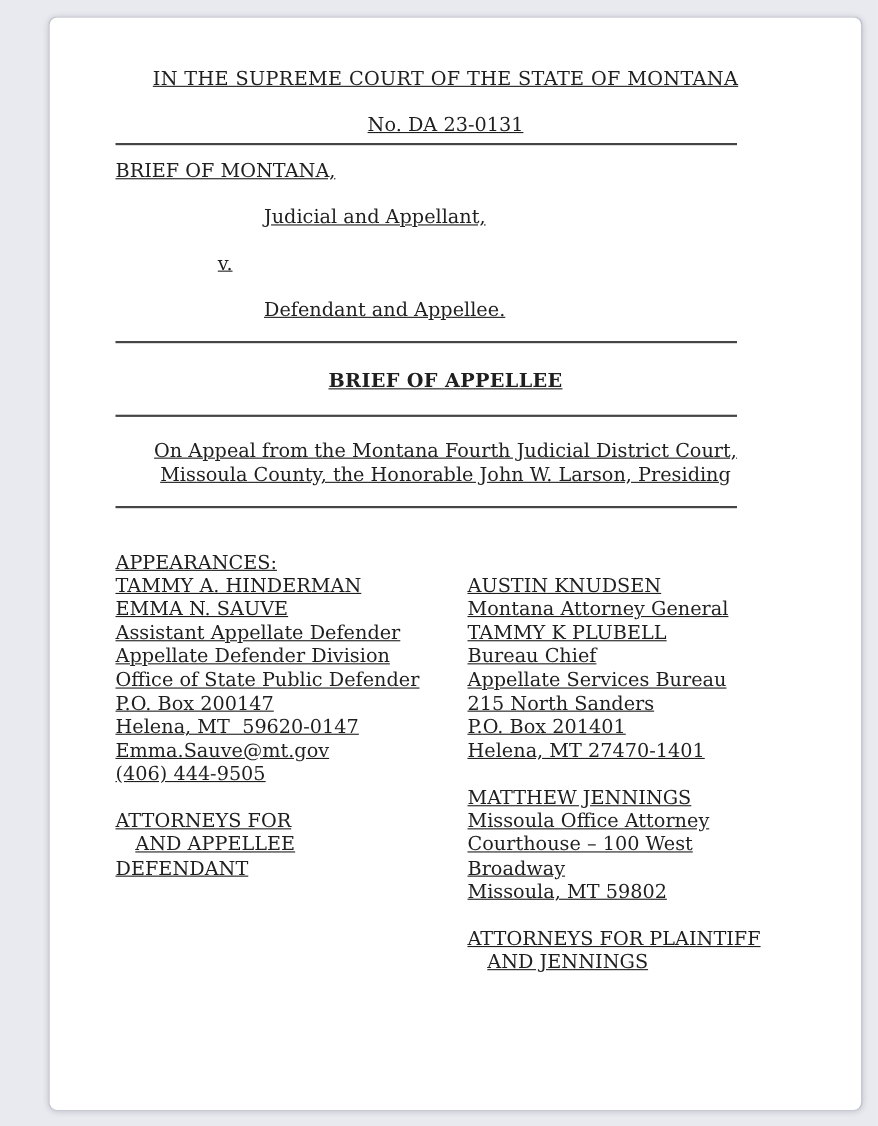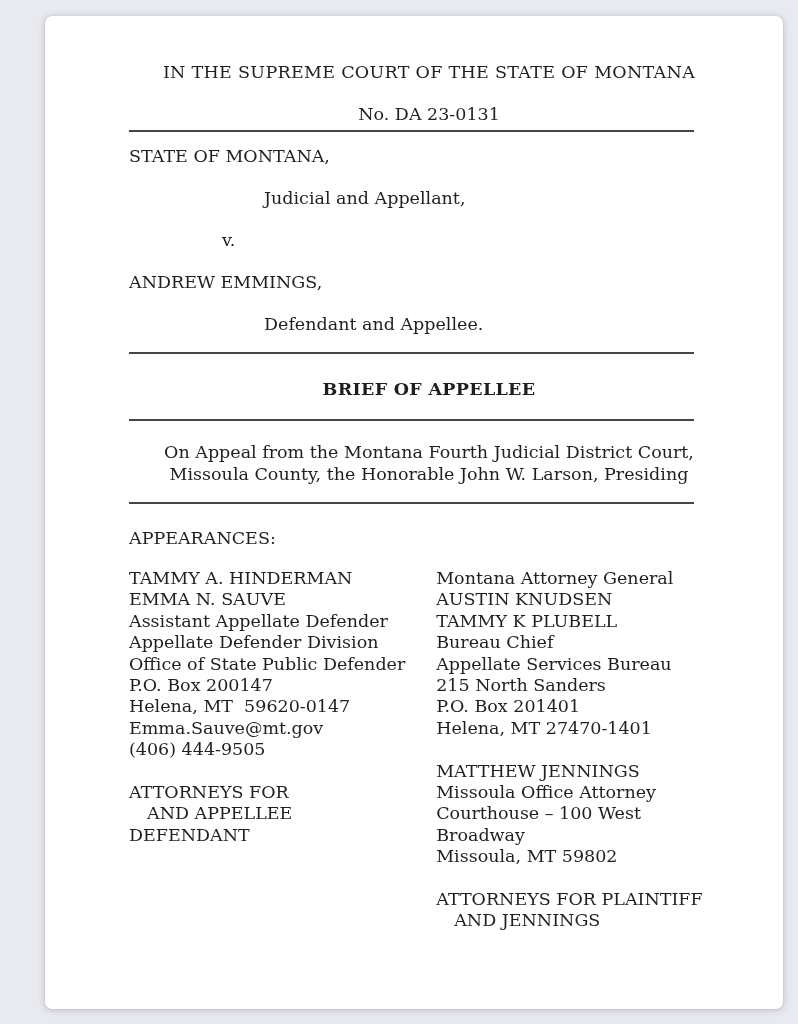--- a/index.html
+++ b/index.html
@@ -12,72 +12,72 @@
   .page {
     position: absolute;
     left: 45px; top: 16px;
     width: 738px; height: 993px;
     background: #ffffff;
     border-radius: 7px;
     box-shadow: 0 1px 6px rgba(70,70,95,0.30), 0 0 1px rgba(70,70,95,0.25);
   }
   .content {
     position: relative;
-    padding-left: 84px;
+    padding-left: 60px;
     width: 660px;
     color: #1f1f20;
     font-size: 17.5px;
     line-height: 22px;
+    text-decoration: underline;
   }
   .centered { width: 600px; text-align: center; }
   .rule {
     border: none;
     border-top: 2px solid #454545;
     width: 565px;
     height: 0;
   }
   .court-title { margin-top: 45px; letter-spacing: 0.3px; }
   .case-number { margin-top: 20px; }
   .rule-1 { margin-top: 5px; }
   .caption-party-1 { margin-top: 13px; }
   .caption-role { margin-top: 20px; padding-left: 135px; }
   .versus { margin-top: 20px; padding-left: 93px; }
   .caption-party-2 { margin-top: 20px; }
   .rule-2 { margin-top: 17px; }
   .brief-title { margin-top: 24px; font-weight: bold; letter-spacing: 0.3px; }
   .rule-3 { margin-top: 19px; }
   .appeal { margin-top: 20px; }
   .rule-4 { margin-top: 17px; }
-  .appearances-heading { margin-top: 23px; }
-  .columns { margin-top: 19px; display: flex; }
+  .appearances-heading { margin-top: 39px; }
+  .columns { display: flex; }
   .col { line-height: 21.4px; }
   .col-left { width: 320px; }
   .col-right { width: 280px; }
   .addr-line { white-space: pre-wrap; min-height: 21.4px; }
   .addr-line.indent { padding-left: 18px; }
 </style>
 </head>
 <body>
 
 <div class="page">
   <div class="content">
 
     <div class="centered court-title">IN THE SUPREME COURT OF THE STATE OF MONTANA</div>
 
     <div class="centered case-number">No. DA 23-0131</div>
 
     <hr class="rule rule-1">
 
-    <div class="caption-party-1">STATE OF MONTANA,</div>
+    <div class="caption-party-1">BRIEF OF MONTANA,</div>
 
     <div class="caption-role">Judicial and Appellant,</div>
 
     <div class="versus">v.</div>
 
-    <div class="caption-party-2">ANDREW EMMINGS,</div>
 
     <div class="caption-role">Defendant and Appellee.</div>
 
     <hr class="rule rule-2">
 
     <div class="centered brief-title">BRIEF OF APPELLEE</div>
 
     <hr class="rule rule-3">
 
     <div class="centered appeal">
@@ -99,22 +99,22 @@
           <div class="addr-line">P.O. Box 200147</div>
           <div class="addr-line">Helena, MT  59620-0147</div>
           <div class="addr-line">Emma.Sauve@mt.gov</div>
           <div class="addr-line">(406) 444-9505</div>
           <div class="addr-line"></div>
           <div class="addr-line">ATTORNEYS FOR</div>
           <div class="addr-line indent">AND APPELLEE</div>
           <div class="addr-line">DEFENDANT</div>
         </div>
       <div class="col col-right">
+          <div class="addr-line">AUSTIN KNUDSEN</div>
           <div class="addr-line">Montana Attorney General</div>
-          <div class="addr-line">AUSTIN KNUDSEN</div>
           <div class="addr-line">TAMMY K PLUBELL</div>
           <div class="addr-line">Bureau Chief</div>
           <div class="addr-line">Appellate Services Bureau</div>
           <div class="addr-line">215 North Sanders</div>
           <div class="addr-line">P.O. Box 201401</div>
           <div class="addr-line">Helena, MT 27470-1401</div>
           <div class="addr-line"></div>
           <div class="addr-line">MATTHEW JENNINGS</div>
           <div class="addr-line">Missoula Office Attorney</div>
           <div class="addr-line">Courthouse – 100 West</div>

